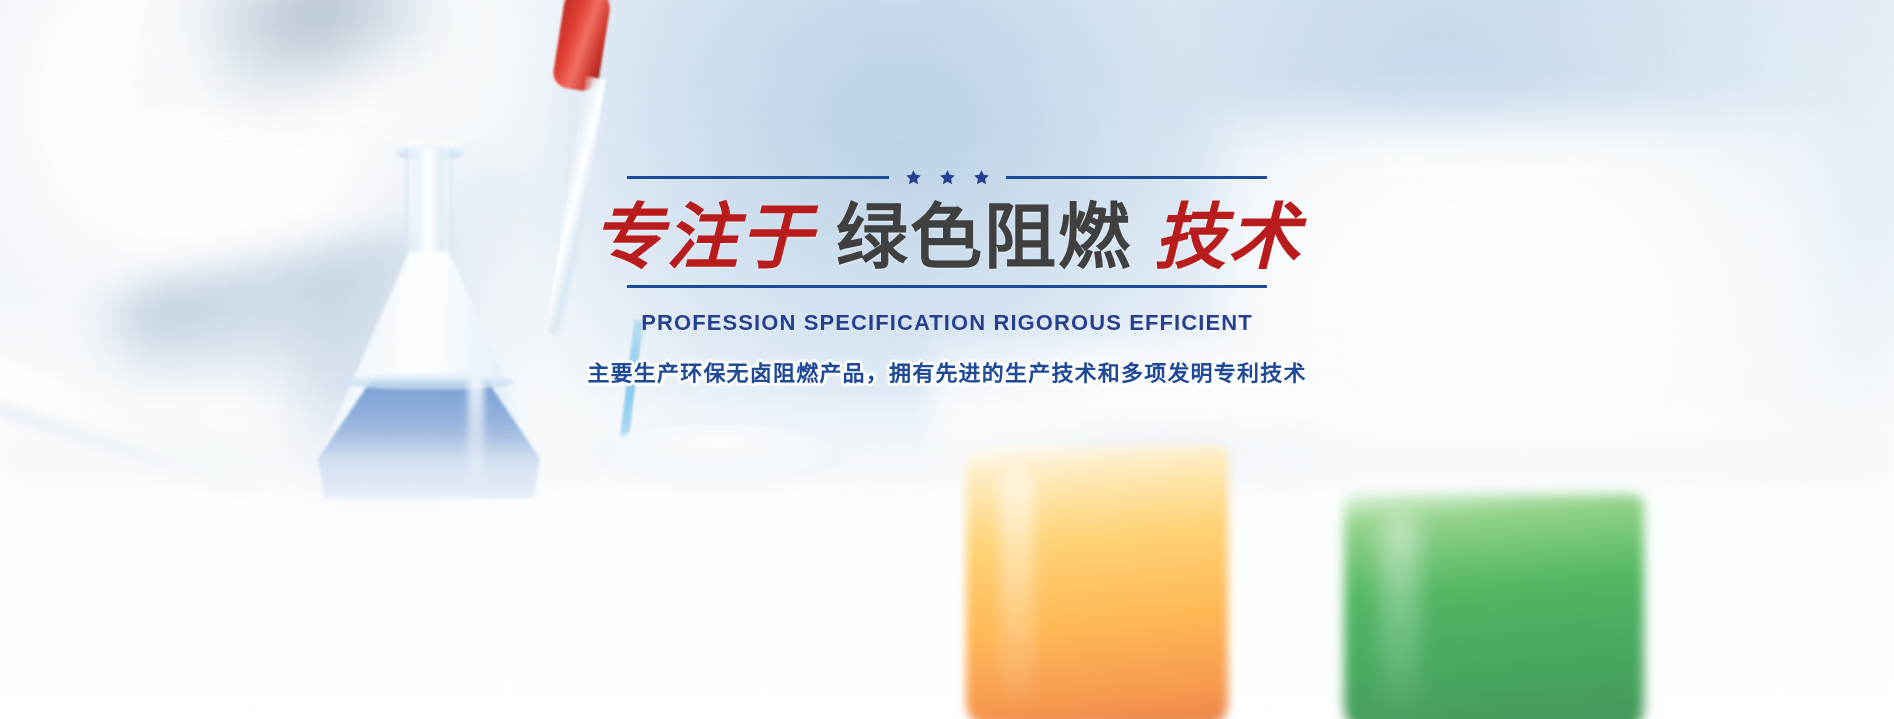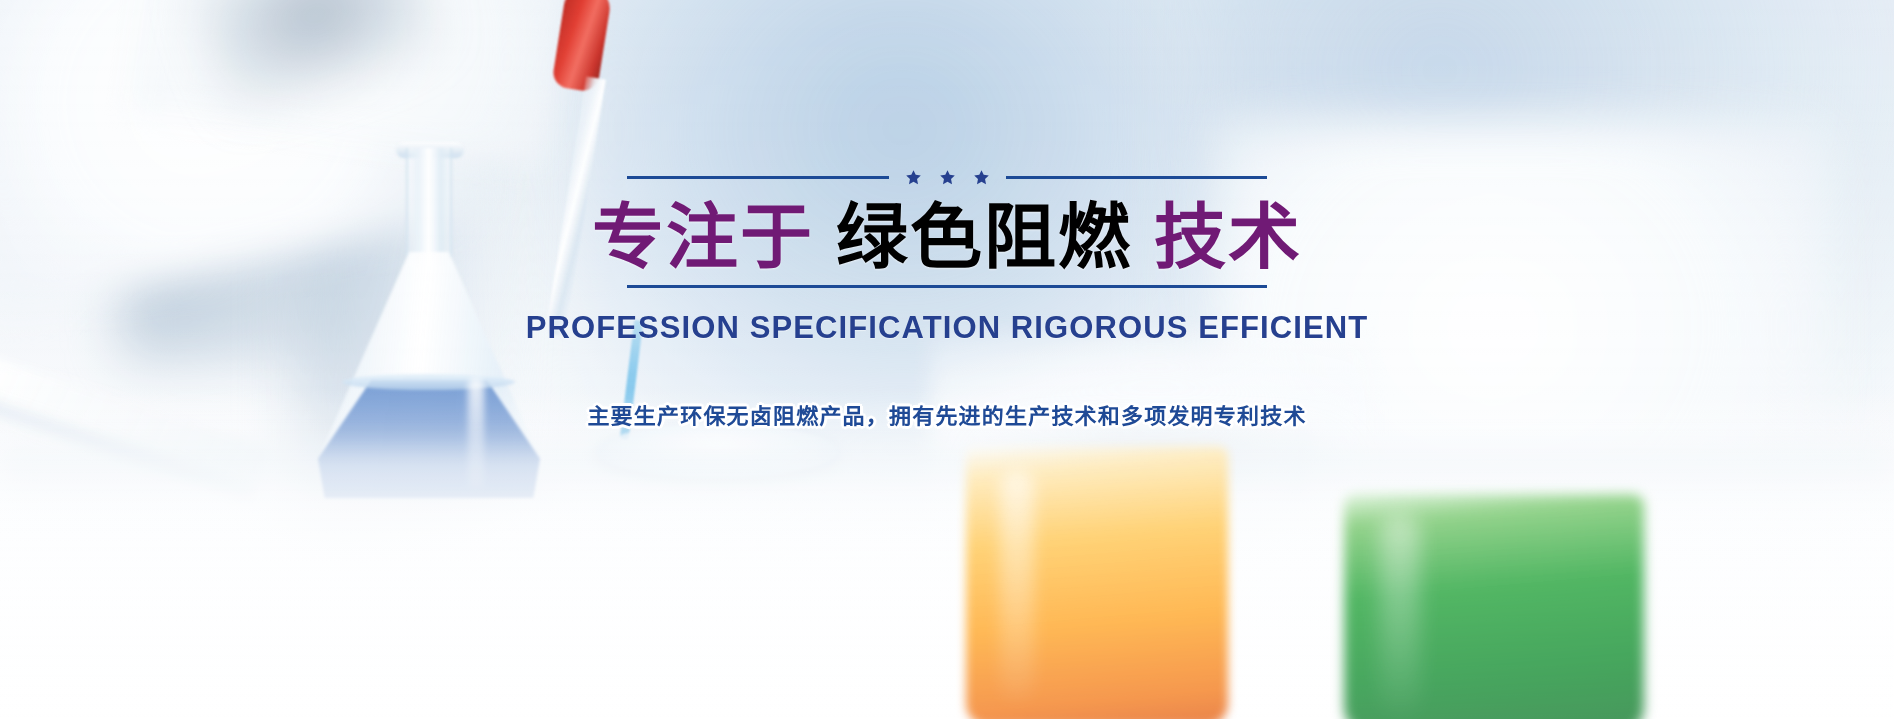--- a/index.html
+++ b/index.html
@@ -291,41 +291,41 @@
   .headline {
     font-size: 72px;
     font-weight: 700;
     line-height: 1.04;
     letter-spacing: 2px;
     white-space: nowrap;
     font-family: "DejaVu Sans", "Liberation Sans", sans-serif;
     margin: 2px 0 6px;
     text-shadow: 0 1px 2px rgba(255,255,255,0.55);
   }
-  .hl-blue  { color: #701a75; }
-  .hl-green { color: #000000; }
+  .hl-blue  { color: #b91c1c; font-style: italic; }
+  .hl-green { color: #404040; }
   .hl-gap   { display: inline-block; width: 22px; }
 
   
   .rule-under {
     width: 640px;
     height: 3px;
     background: #1c4a96;
     margin-top: 4px;
     margin-bottom: 22px;
   }
 
   
   .eng {
-    font-size: 31px;
+    font-size: 22px;
     font-weight: 700;
     letter-spacing: 1.1px;
     color: #26408f;
     white-space: nowrap;
-    margin-bottom: 52px;
+    margin-bottom: 19px;
     text-shadow: 0 1px 1px rgba(255,255,255,0.5);
   }
 
   
   .tagline {
     font-size: 22px;
     font-weight: 700;
     letter-spacing: 1.2px;
     color: #1f4a96;
     white-space: nowrap;

